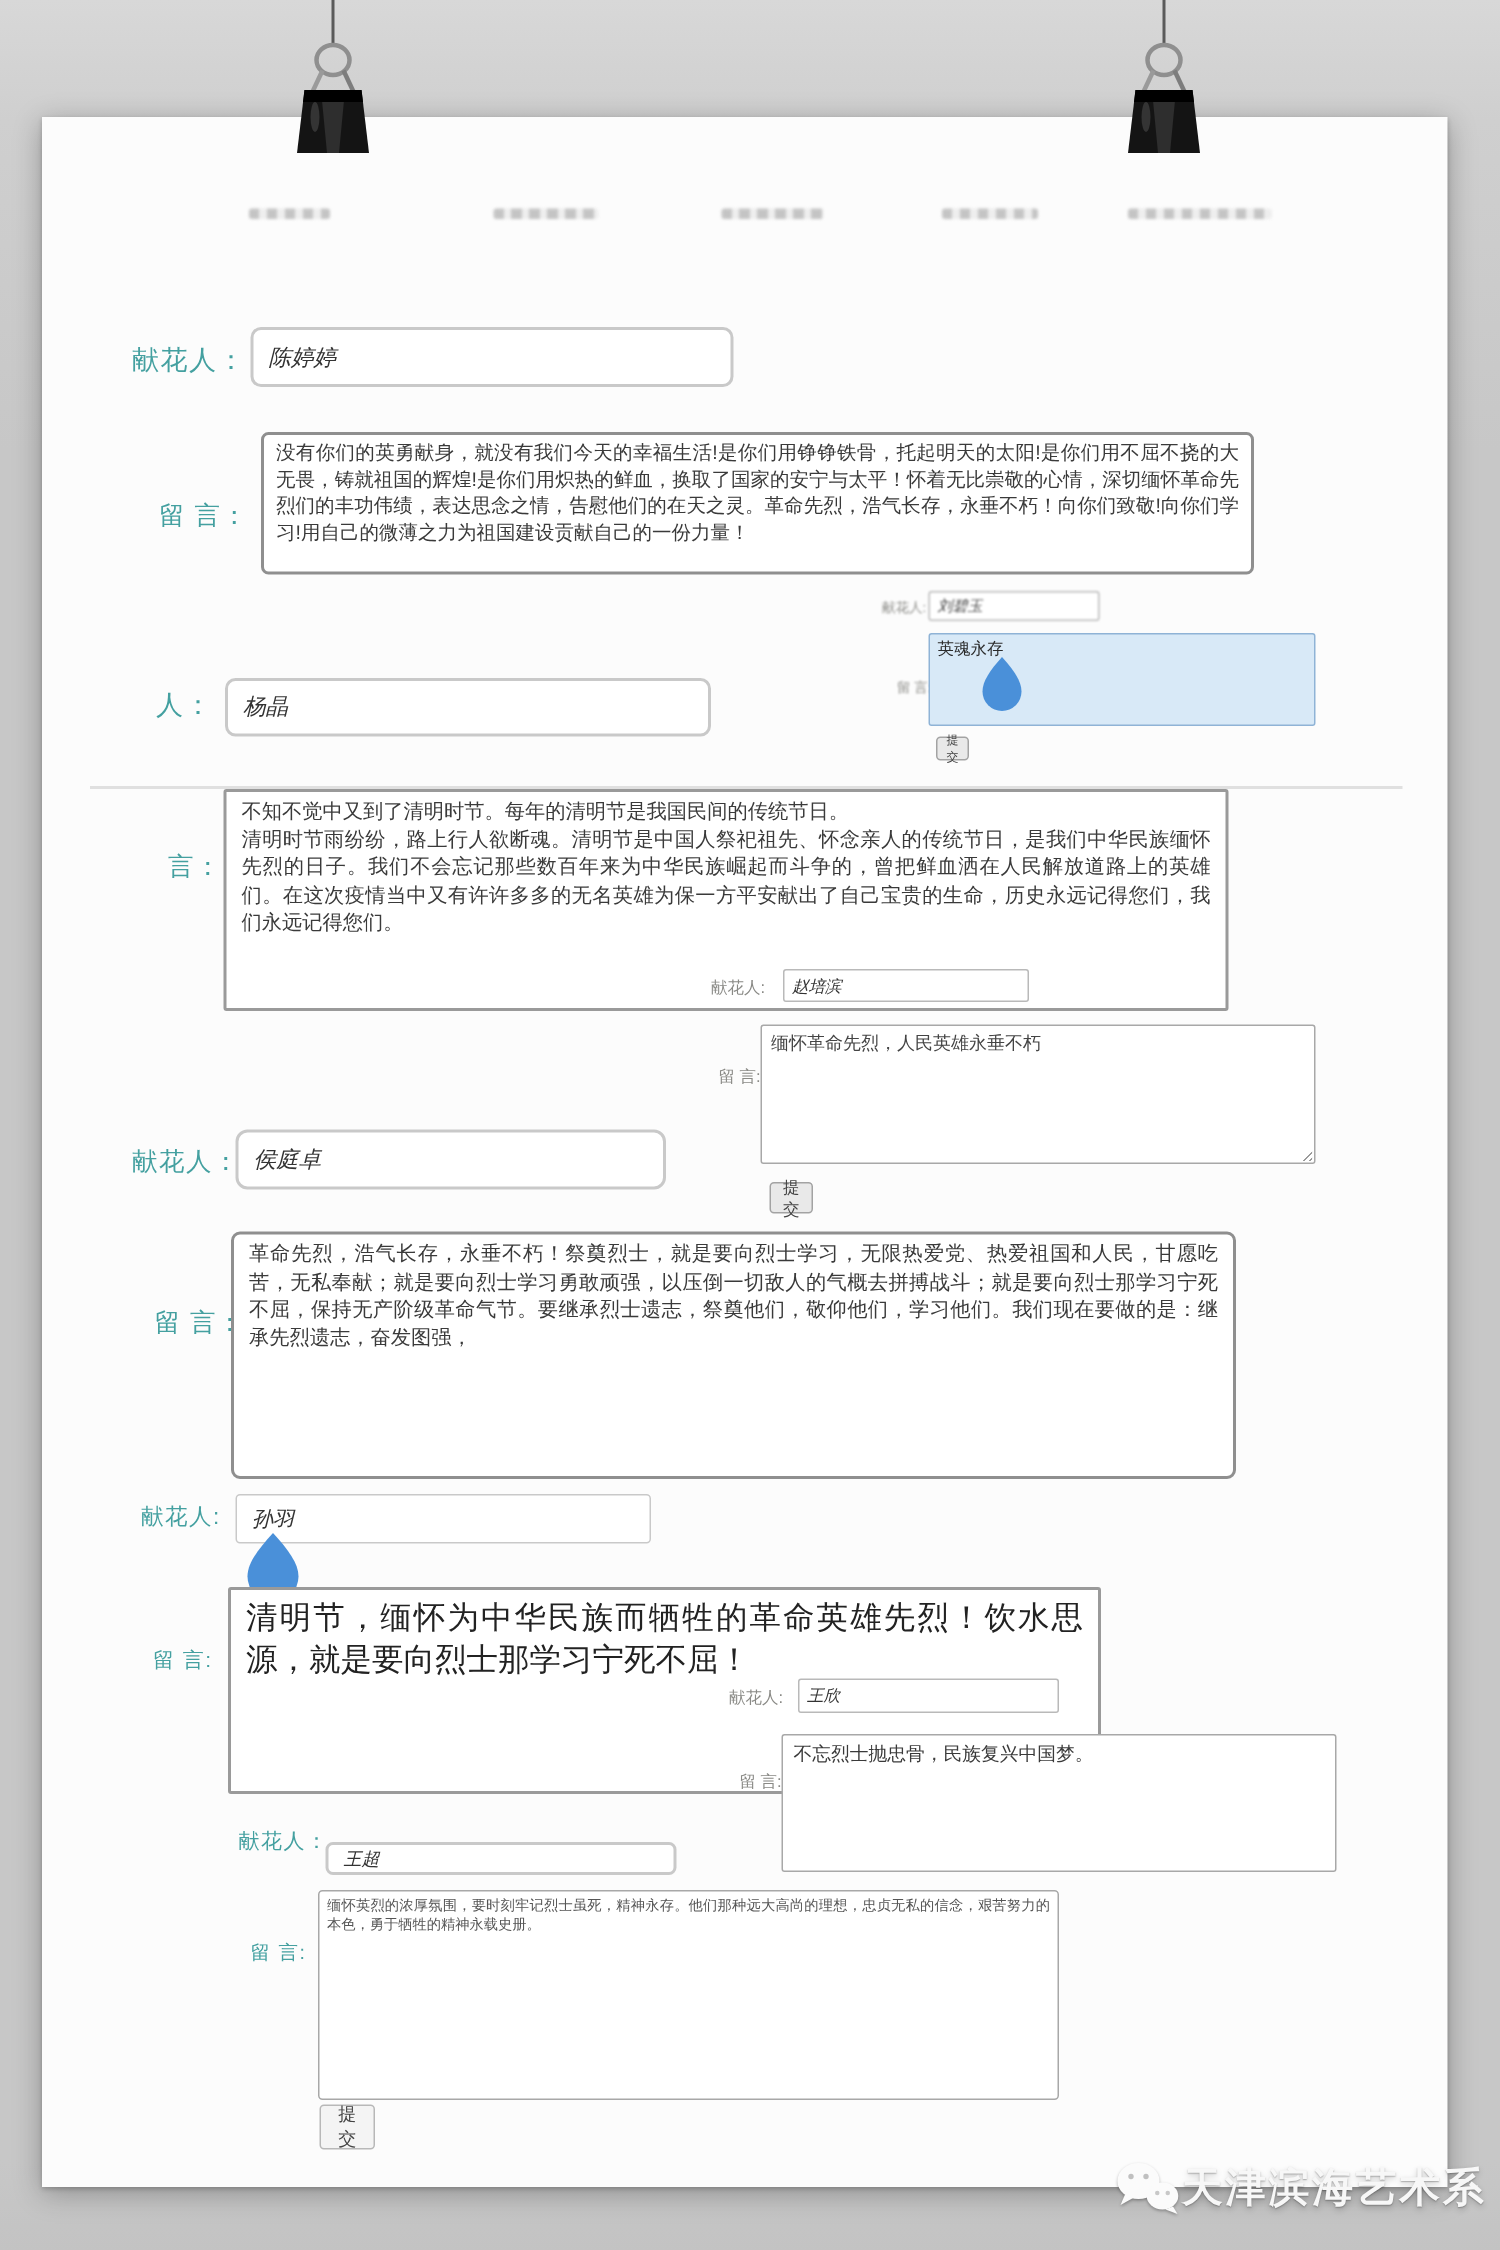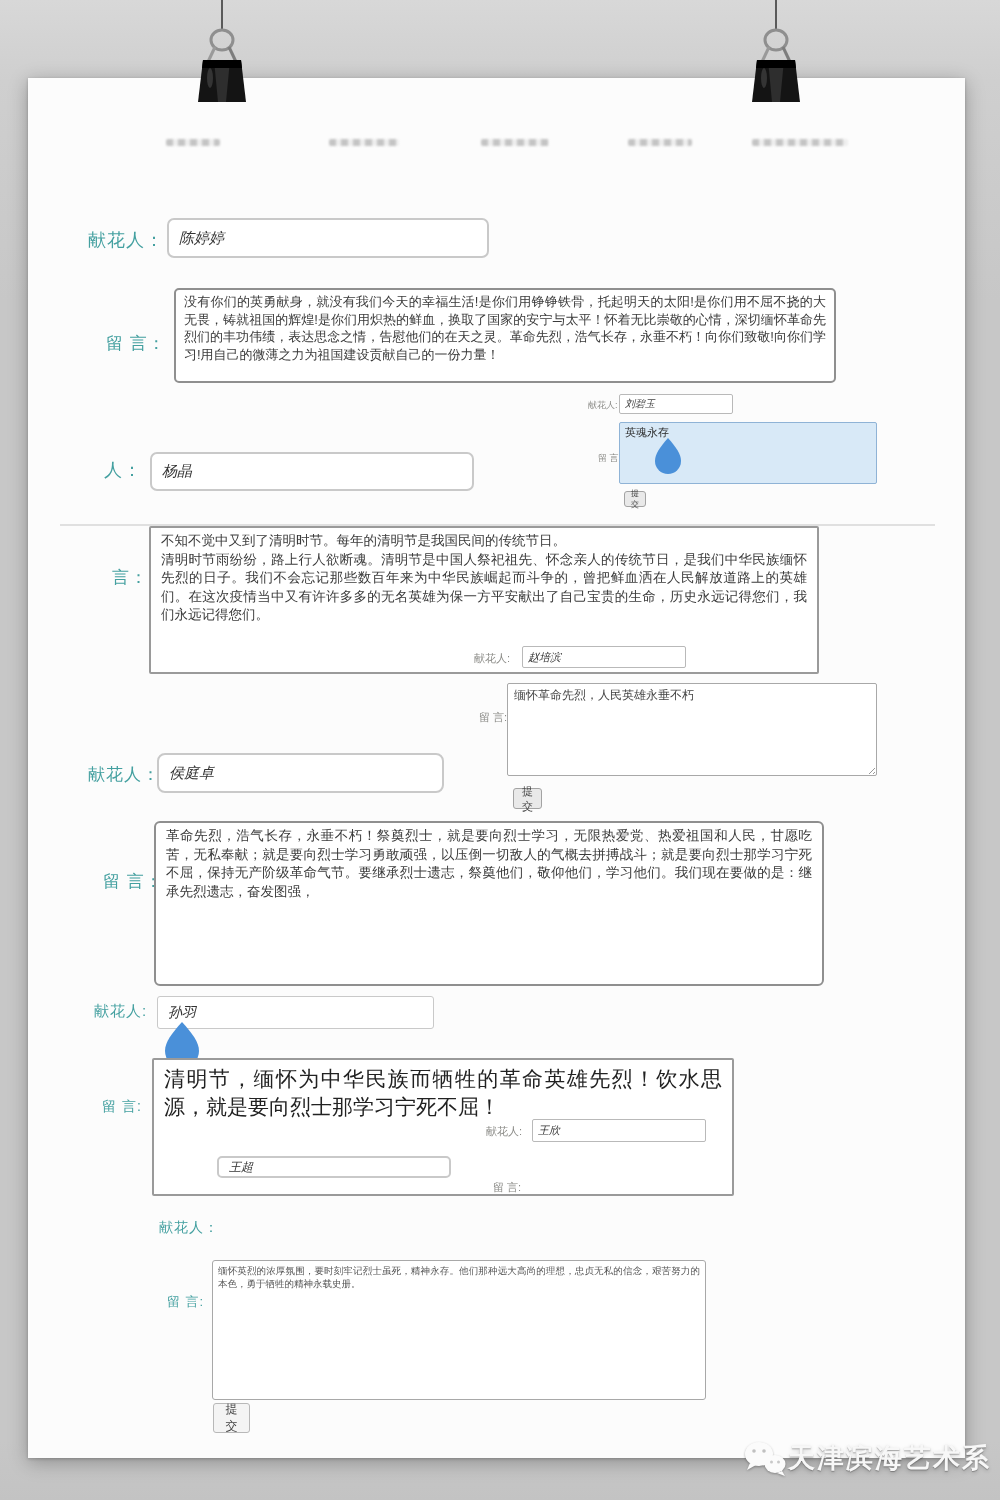--- a/index.html
+++ b/index.html
@@ -116,23 +116,26 @@
     <path d="M22,3 C12,14 5,23 5,32 a17,17 0 0 0 34,0 C39,23 32,14 22,3 Z" fill="#4a90d9"></path>
   </svg>
   <div class="abs lbl-teal" style="left:102px;top:1098px;font-size:14px;">留 言:</div>
   <div class="msgbox" style="left:152px;top:1058px;width:582px;height:138px;border-width:2px;border-color:#9a9a9a;border-radius:2px;">
     <div class="msg-text" style="padding:5px 10px;font-size:21px;line-height:28px;color:#222;">清明节，缅怀为中华民族而牺牲的革命英雄先烈！饮水思源，就是要向烈士那学习宁死不屈！</div>
   </div>
 
   <div class="abs lbl-gray blurry-soft" style="left:486px;top:1124px;font-size:11px;">献花人:</div>
   <input class="inputbox thin" style="left: 532px; top: 1119px; width: 174px; height: 23px;" value="王欣">
   <div class="abs lbl-gray blurry-soft" style="left:493px;top:1180px;font-size:11px;">留 言:</div>
+  <div class="ta" style="left:521px;top:1156px;width:370px;height:92px;">
+    <div class="msg-text" style="padding:4px 7px;font-size:12.5px;color:#3a3a3a;">不忘烈士抛忠骨，民族复兴中国梦。</div>
+  </div>
 
   <div class="abs lbl-teal" style="left:159px;top:1219px;font-size:14px;">献花人：</div>
-  <input class="inputbox" style="left: 217px; top: 1156px; width: 234px; height: 22px; border-radius: 5px; font-size: 12px;" value="王超">
+  <input class="inputbox" style="left: 217px; top: 1228px; width: 234px; height: 22px; border-radius: 5px; font-size: 12px;" value="王超">
   <div class="abs lbl-teal" style="left:167px;top:1293px;font-size:13px;">留 言:</div>
   <div class="ta" style="left:212px;top:1260px;width:494px;height:140px;border-radius:3px;">
     <div class="msg-text blurry-soft" style="padding:3px 5px;font-size:9.5px;line-height:13px;color:#555;">缅怀英烈的浓厚氛围，要时刻牢记烈士虽死，精神永存。他们那种远大高尚的理想，忠贞无私的信念，艰苦努力的本色，勇于牺牲的精神永载史册。</div>
   </div>
   <button class="submit-btn" style="left:213px;top:1403px;width:37px;height:30px;font-size:12px;background:#f4f4f4;border-color:#b8b8b8;">提交</button>
 
   <svg class="clip" style="left:190px;top:0px;" viewBox="0 0 64 110">
     <line x1="32" y1="0" x2="32" y2="30" stroke="#5a5a5a" stroke-width="2"></line>
     <ellipse cx="32" cy="40" rx="11" ry="10" fill="none" stroke="#8f8f8f" stroke-width="3"></ellipse>
     <line x1="25" y1="47" x2="17" y2="64" stroke="#9a9a9a" stroke-width="3"></line>

